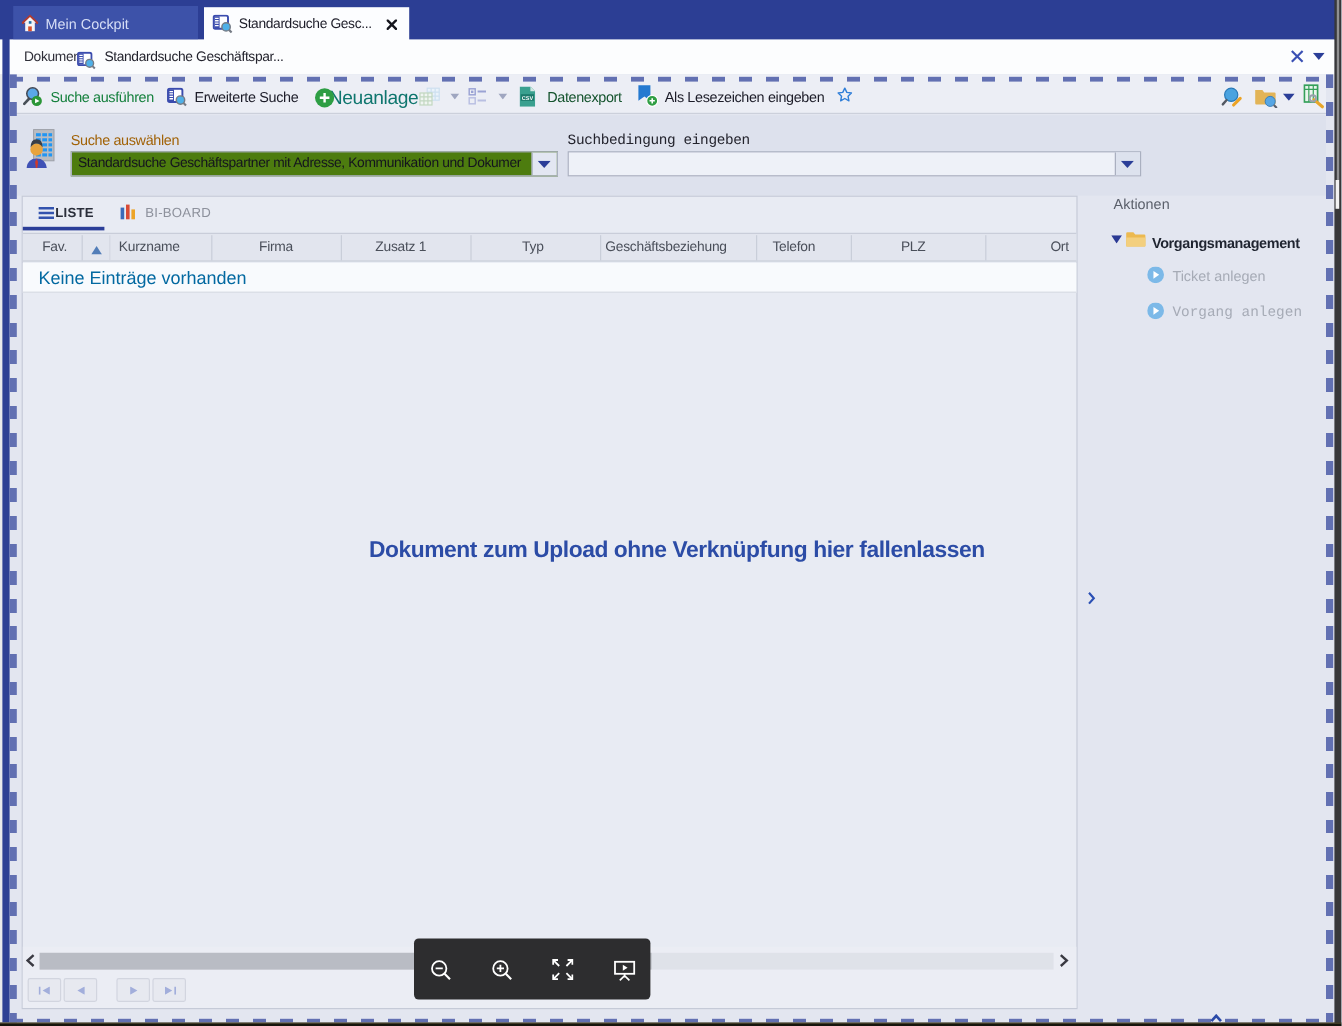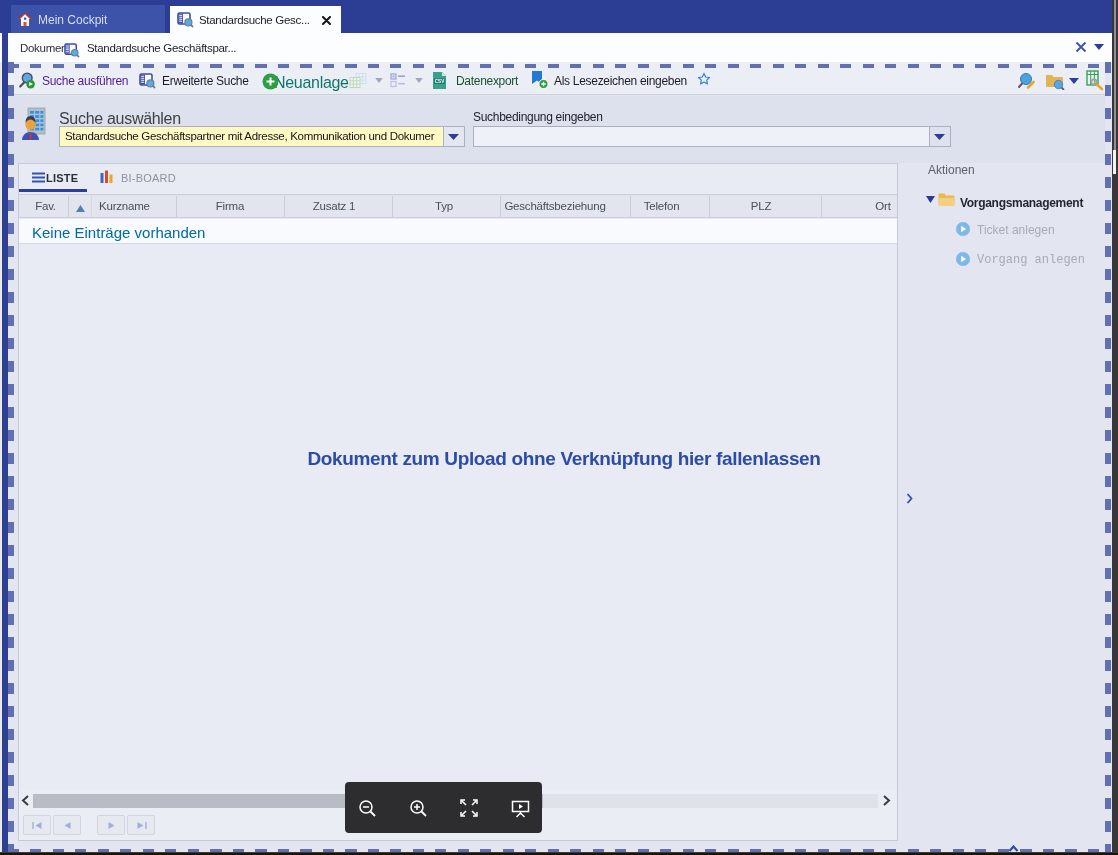--- a/index.html
+++ b/index.html
@@ -52,21 +52,21 @@
 <svg class="abs" style="left:1094px;top:44px" width="10" height="6" viewBox="0 0 10 6">
   <path d="M0 0 L10 0 L5 6 Z" fill="#2b3e98"></path>
 </svg>
 
 <div class="abs" style="left:0;top:62px;width:1112px;height:789px;background:#e3e6f0;"></div>
 
 <div class="abs" style="left:8px;top:62px;width:1097px;height:33px;background:#eceef5;border-bottom:1px solid #ccd0db;"></div>
 
 <div class="abs" style="left:8px;top:96px;width:1097px;height:67px;background:#dde1ed;"></div>
 
-<div class="abs t" id="tb-text" style="top:74px;left:42px;font-size:12px;color:#4c1d95;">Suche ausführen</div>
+<div class="abs t" id="tb-text" style="top:74px;left:42px;font-size:12px;color:#15803d;">Suche ausführen</div>
 <div class="abs t" style="top:74px;left:162px;font-size:12px;color:#1c1c28;">Erweiterte Suche</div>
 <div class="abs t" style="top:74px;left:274px;font-size:16px;color:#0f766e;">Neuanlage</div>
 <div class="abs t" style="top:74px;left:456px;font-size:12px;color:#14532d;">Datenexport</div>
 <div class="abs t" style="top:74px;left:554px;font-size:12px;color:#1c1c28;">Als Lesezeichen eingeben</div>
 
 <svg class="abs" style="left:18px;top:69px" width="18" height="21" viewBox="0 0 18 21">
   <path d="M6 13.5 L2.2 17.5" stroke="#495058" stroke-width="2.2" stroke-linecap="round"></path>
   <circle cx="9.2" cy="9" r="4.9" fill="#5ba7e8" stroke="#434955" stroke-width="1.3"></circle>
   <circle cx="12.6" cy="15.1" r="4.3" fill="#2b9637"></circle>
   <path d="M11.2 13.1 L15 15.1 L11.2 17.1 Z" fill="#fff"></path>
@@ -162,30 +162,30 @@
       <rect x="18.4" y="16.6" width="3" height="2.6"></rect>
     <rect x="8" y="20.8" width="4" height="2.6"></rect>
       <rect x="13.2" y="20.8" width="4" height="2.6"></rect>
       <rect x="18.4" y="20.8" width="3" height="2.6"></rect>
   </g>
   <circle cx="8.5" cy="17.5" r="5.2" fill="#e8a33d"></circle>
   <path d="M3.5 16 q0 -7 5 -7 q5 0 5 7 q-2 -3.5 -5 -3.5 q-3 0 -5 3.5" fill="#3a3f47"></path>
   <path d="M0 33 q1 -8 8.5 -8 q7.5 0 8.5 8 Z" fill="#3f51b5"></path>
   <path d="M8.5 25 l1.2 3 -0.6 5 h-1.2 l-0.6 -5 Z" fill="#d03a2a"></path>
 </svg>
-<div class="abs t" style="left:59px;top:110px;font-size:16px;color:#404040;">Suche auswählen</div>
-<div class="abs" style="left:59px;top:126px;width:406px;height:21px;background:#fef9c3;border:1px solid #aab0c0;overflow:hidden;">
+<div class="abs t" style="left:59px;top:110px;font-size:12px;color:#a16207;">Suche auswählen</div>
+<div class="abs" style="left:59px;top:126px;width:406px;height:21px;background:#4d7c0f;border:1px solid #aab0c0;overflow:hidden;">
     <div class="t" style="position:absolute;left:5px;top:3px;font-size:11.5px;color:#14141e;white-space:nowrap;">Standardsuche Geschäftspartner mit Adresse, Kommunikation und Dokumer</div>
   </div>
 <div class="abs" style="left:443px;top:127px;width:21px;height:19px;background:#e3e7f2;border-left:1px solid #aab0c0;"></div>
 <svg class="abs" style="left:448px;top:134px" width="11" height="6" viewBox="0 0 11 6">
     <path d="M0 0h11L5.5 6Z" fill="#2b3e98"></path>
   </svg>
 
-<div class="abs t" style="left:473px;top:110px;font-size:12px;color:#23232d;">Suchbedingung eingeben</div>
+<div class="abs t" style="left:473px;top:110px;font-size:12px;color:#23232d;font-family:Liberation Mono, monospace;">Suchbedingung eingeben</div>
 <div class="abs" style="left:473px;top:126px;width:478px;height:21px;background:#eef1f8;border:1px solid #aab0c0;"></div>
 <div class="abs" style="left:929px;top:127px;width:21px;height:19px;background:#dde2ee;border-left:1px solid #aab0c0;"></div>
 <svg class="abs" style="left:934px;top:134px" width="11" height="6" viewBox="0 0 11 6">
     <path d="M0 0h11L5.5 6Z" fill="#2b3e98"></path>
   </svg>
 
 <div class="abs" style="left:18px;top:163px;width:880px;height:678px;background:#e8ebf3;border:1px solid #c5cad7;"></div>
 
 <svg class="abs" style="left:32px;top:172px" width="13" height="11" viewBox="0 0 13 11">
   <path d="M0 1.5h13 M0 5.5h13 M0 9.5h13" stroke="#3353ae" stroke-width="2.2"></path>

